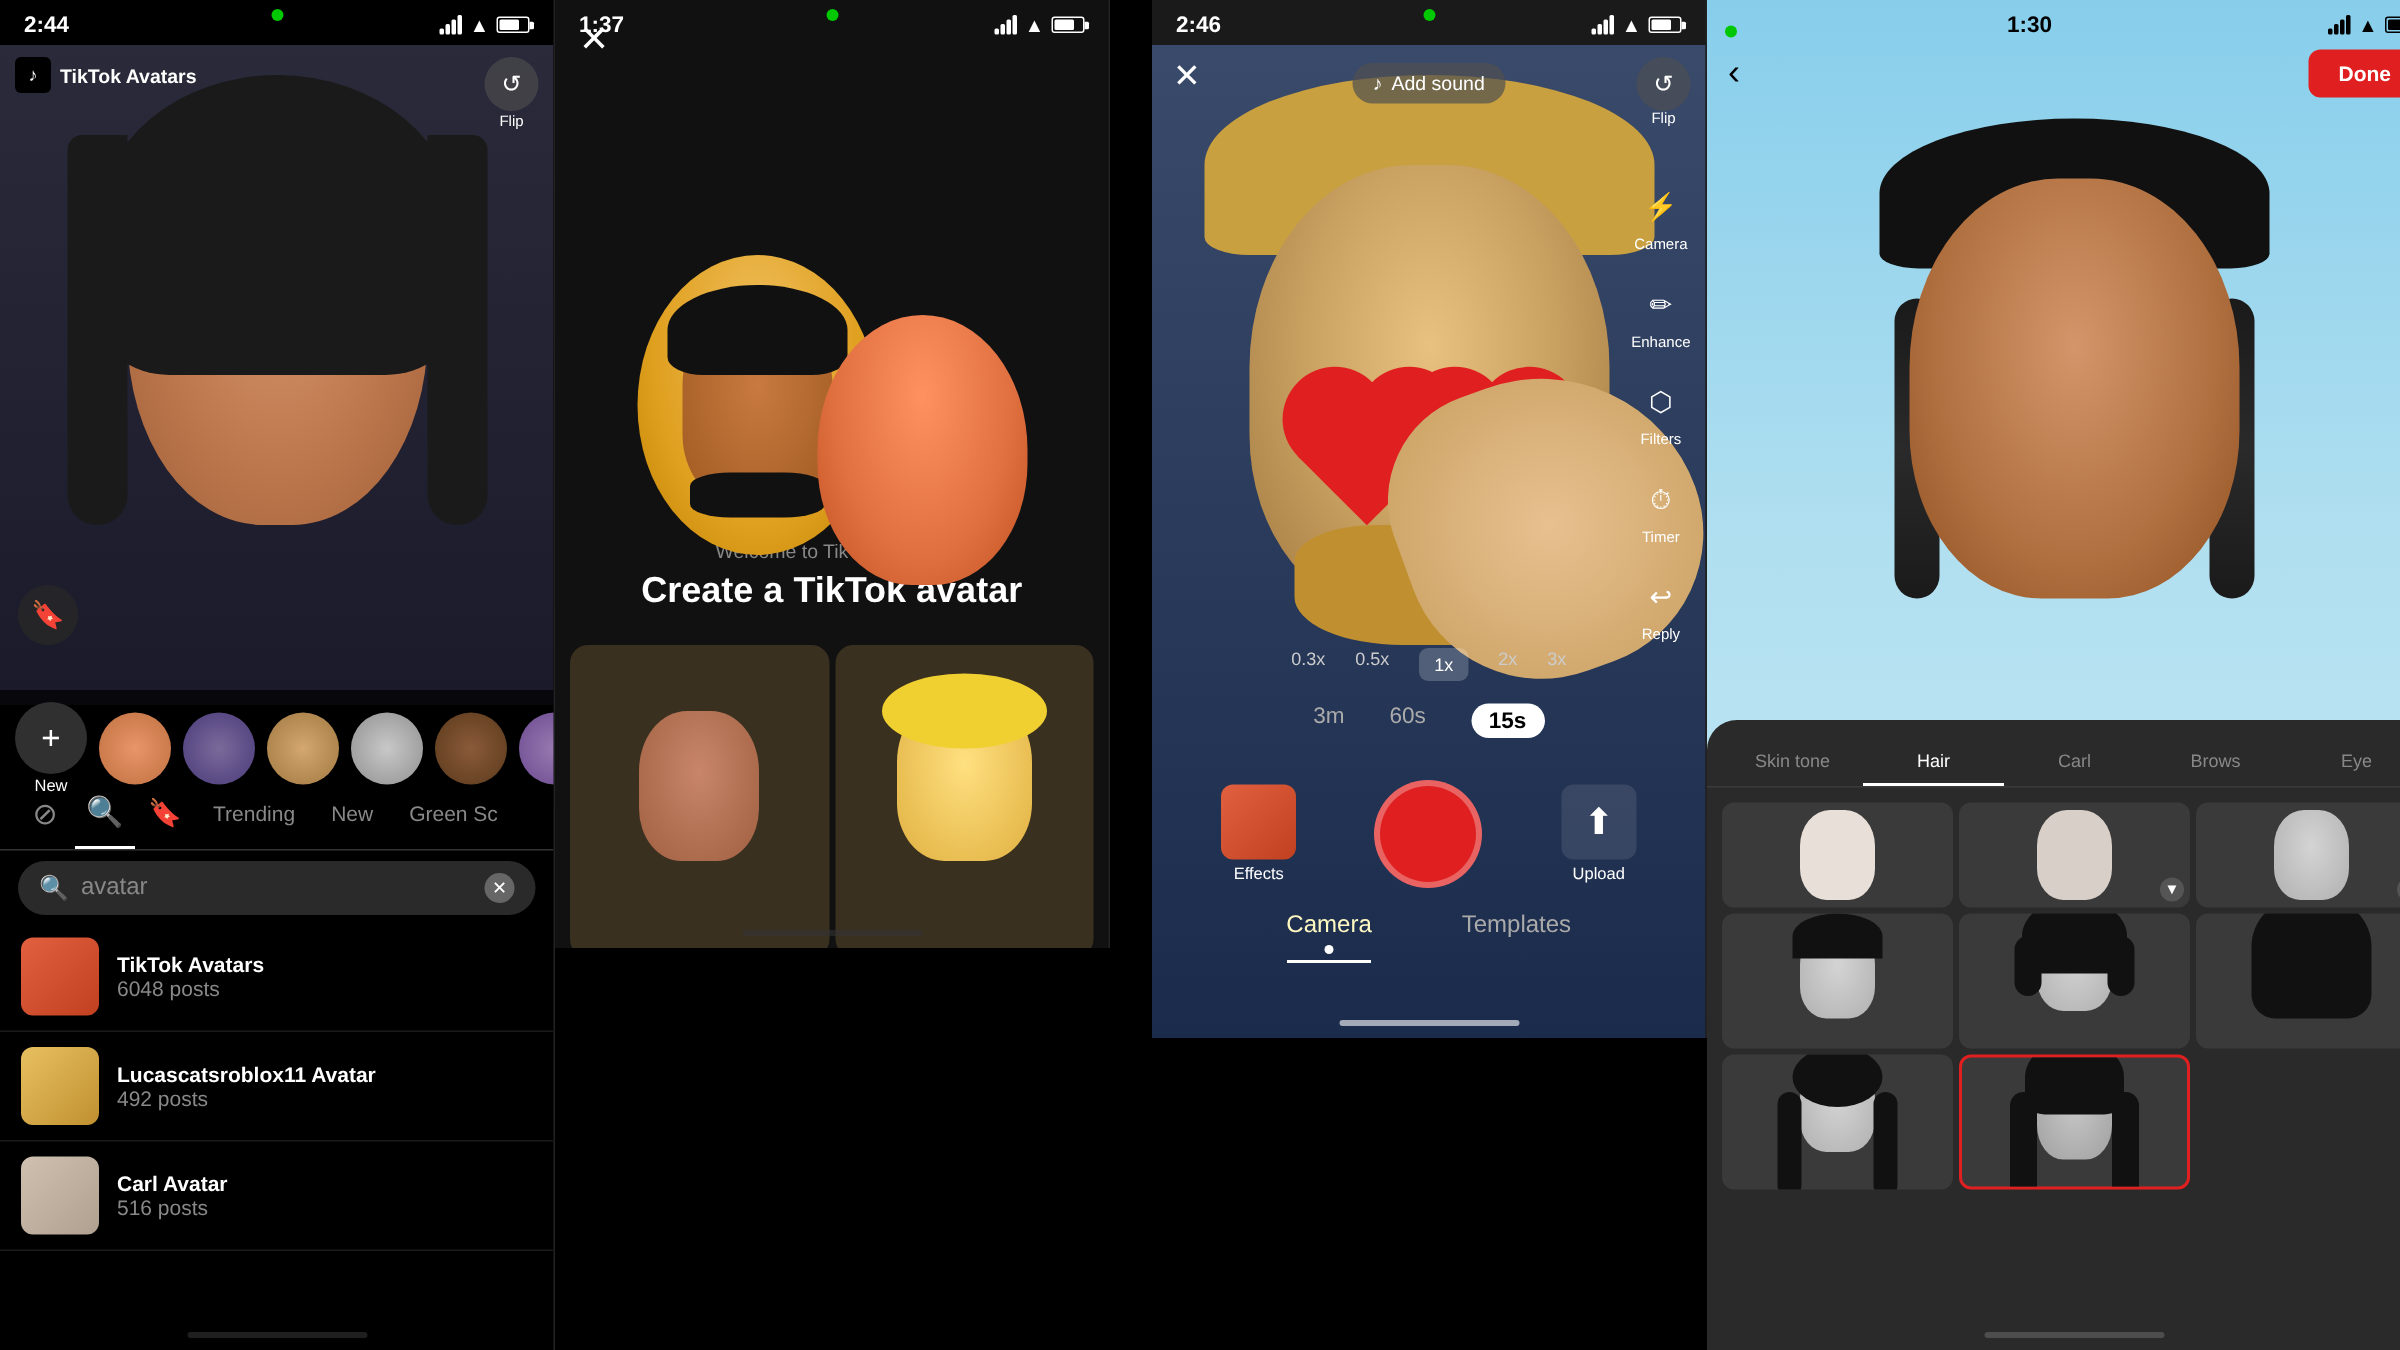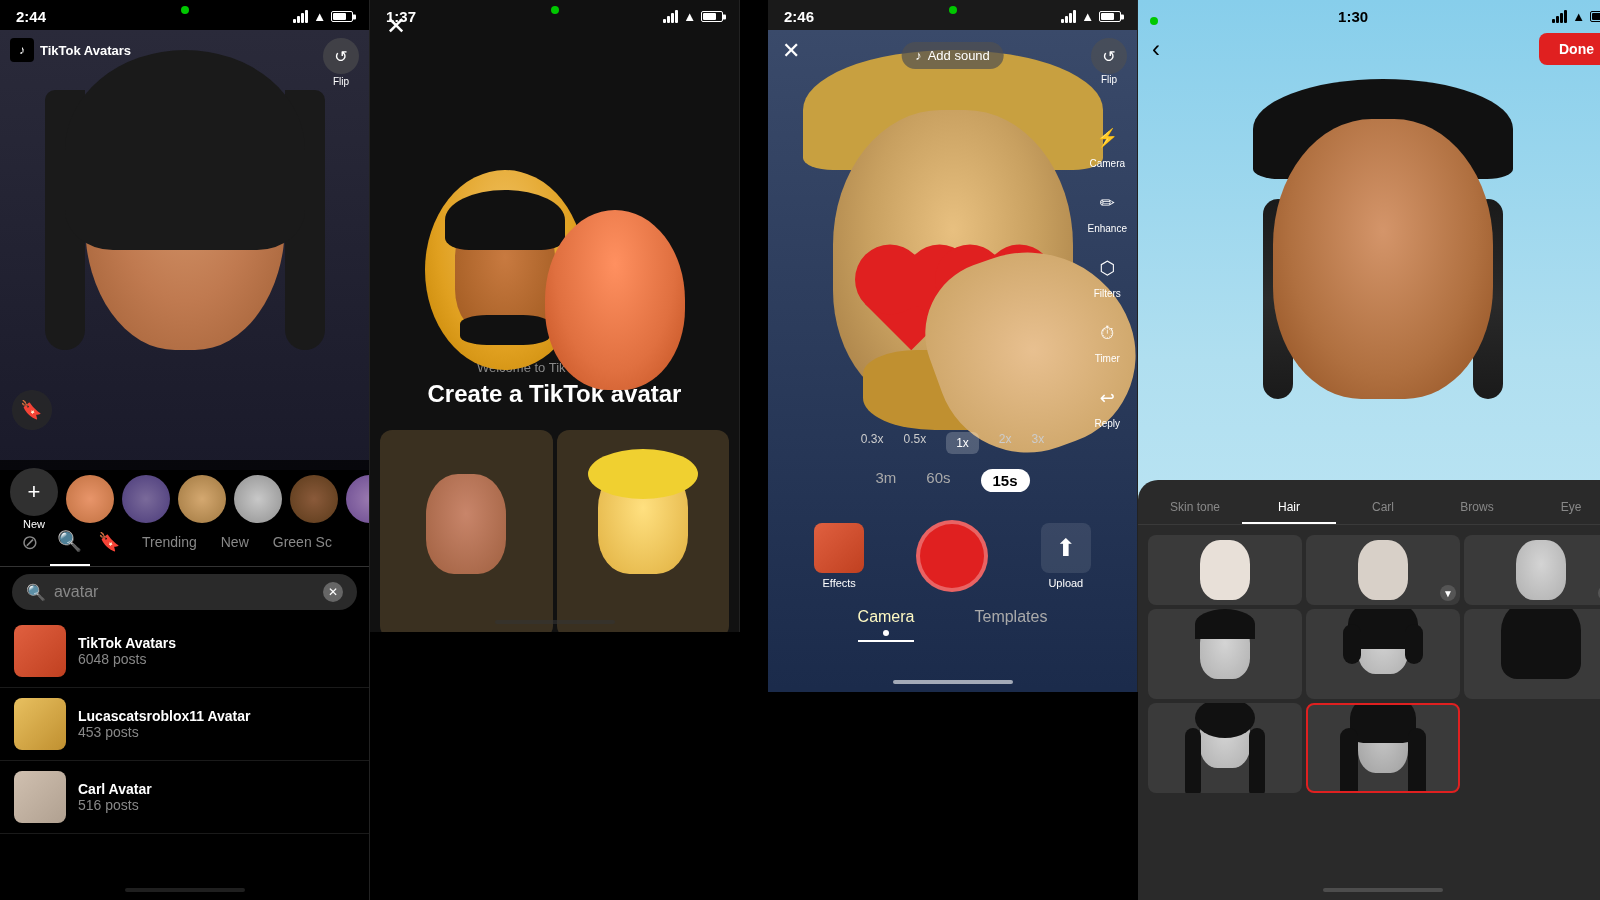--- a/index.html
+++ b/index.html
@@ -958,21 +958,21 @@
       <div class="result-thumb rt1"></div>
       <div class="result-info">
         <div class="result-name">TikTok Avatars</div>
         <div class="result-posts">6048 posts</div>
       </div>
     </div>
     <div class="search-result-item">
       <div class="result-thumb rt2"></div>
       <div class="result-info">
         <div class="result-name">Lucascatsroblox11 Avatar</div>
-        <div class="result-posts">453 posts</div>
+        <div class="result-posts">492 posts</div>
       </div>
     </div>
     <div class="search-result-item">
       <div class="result-thumb rt3"></div>
       <div class="result-info">
         <div class="result-name">Carl Avatar</div>
         <div class="result-posts">516 posts</div>
       </div>
     </div>
   </div>

